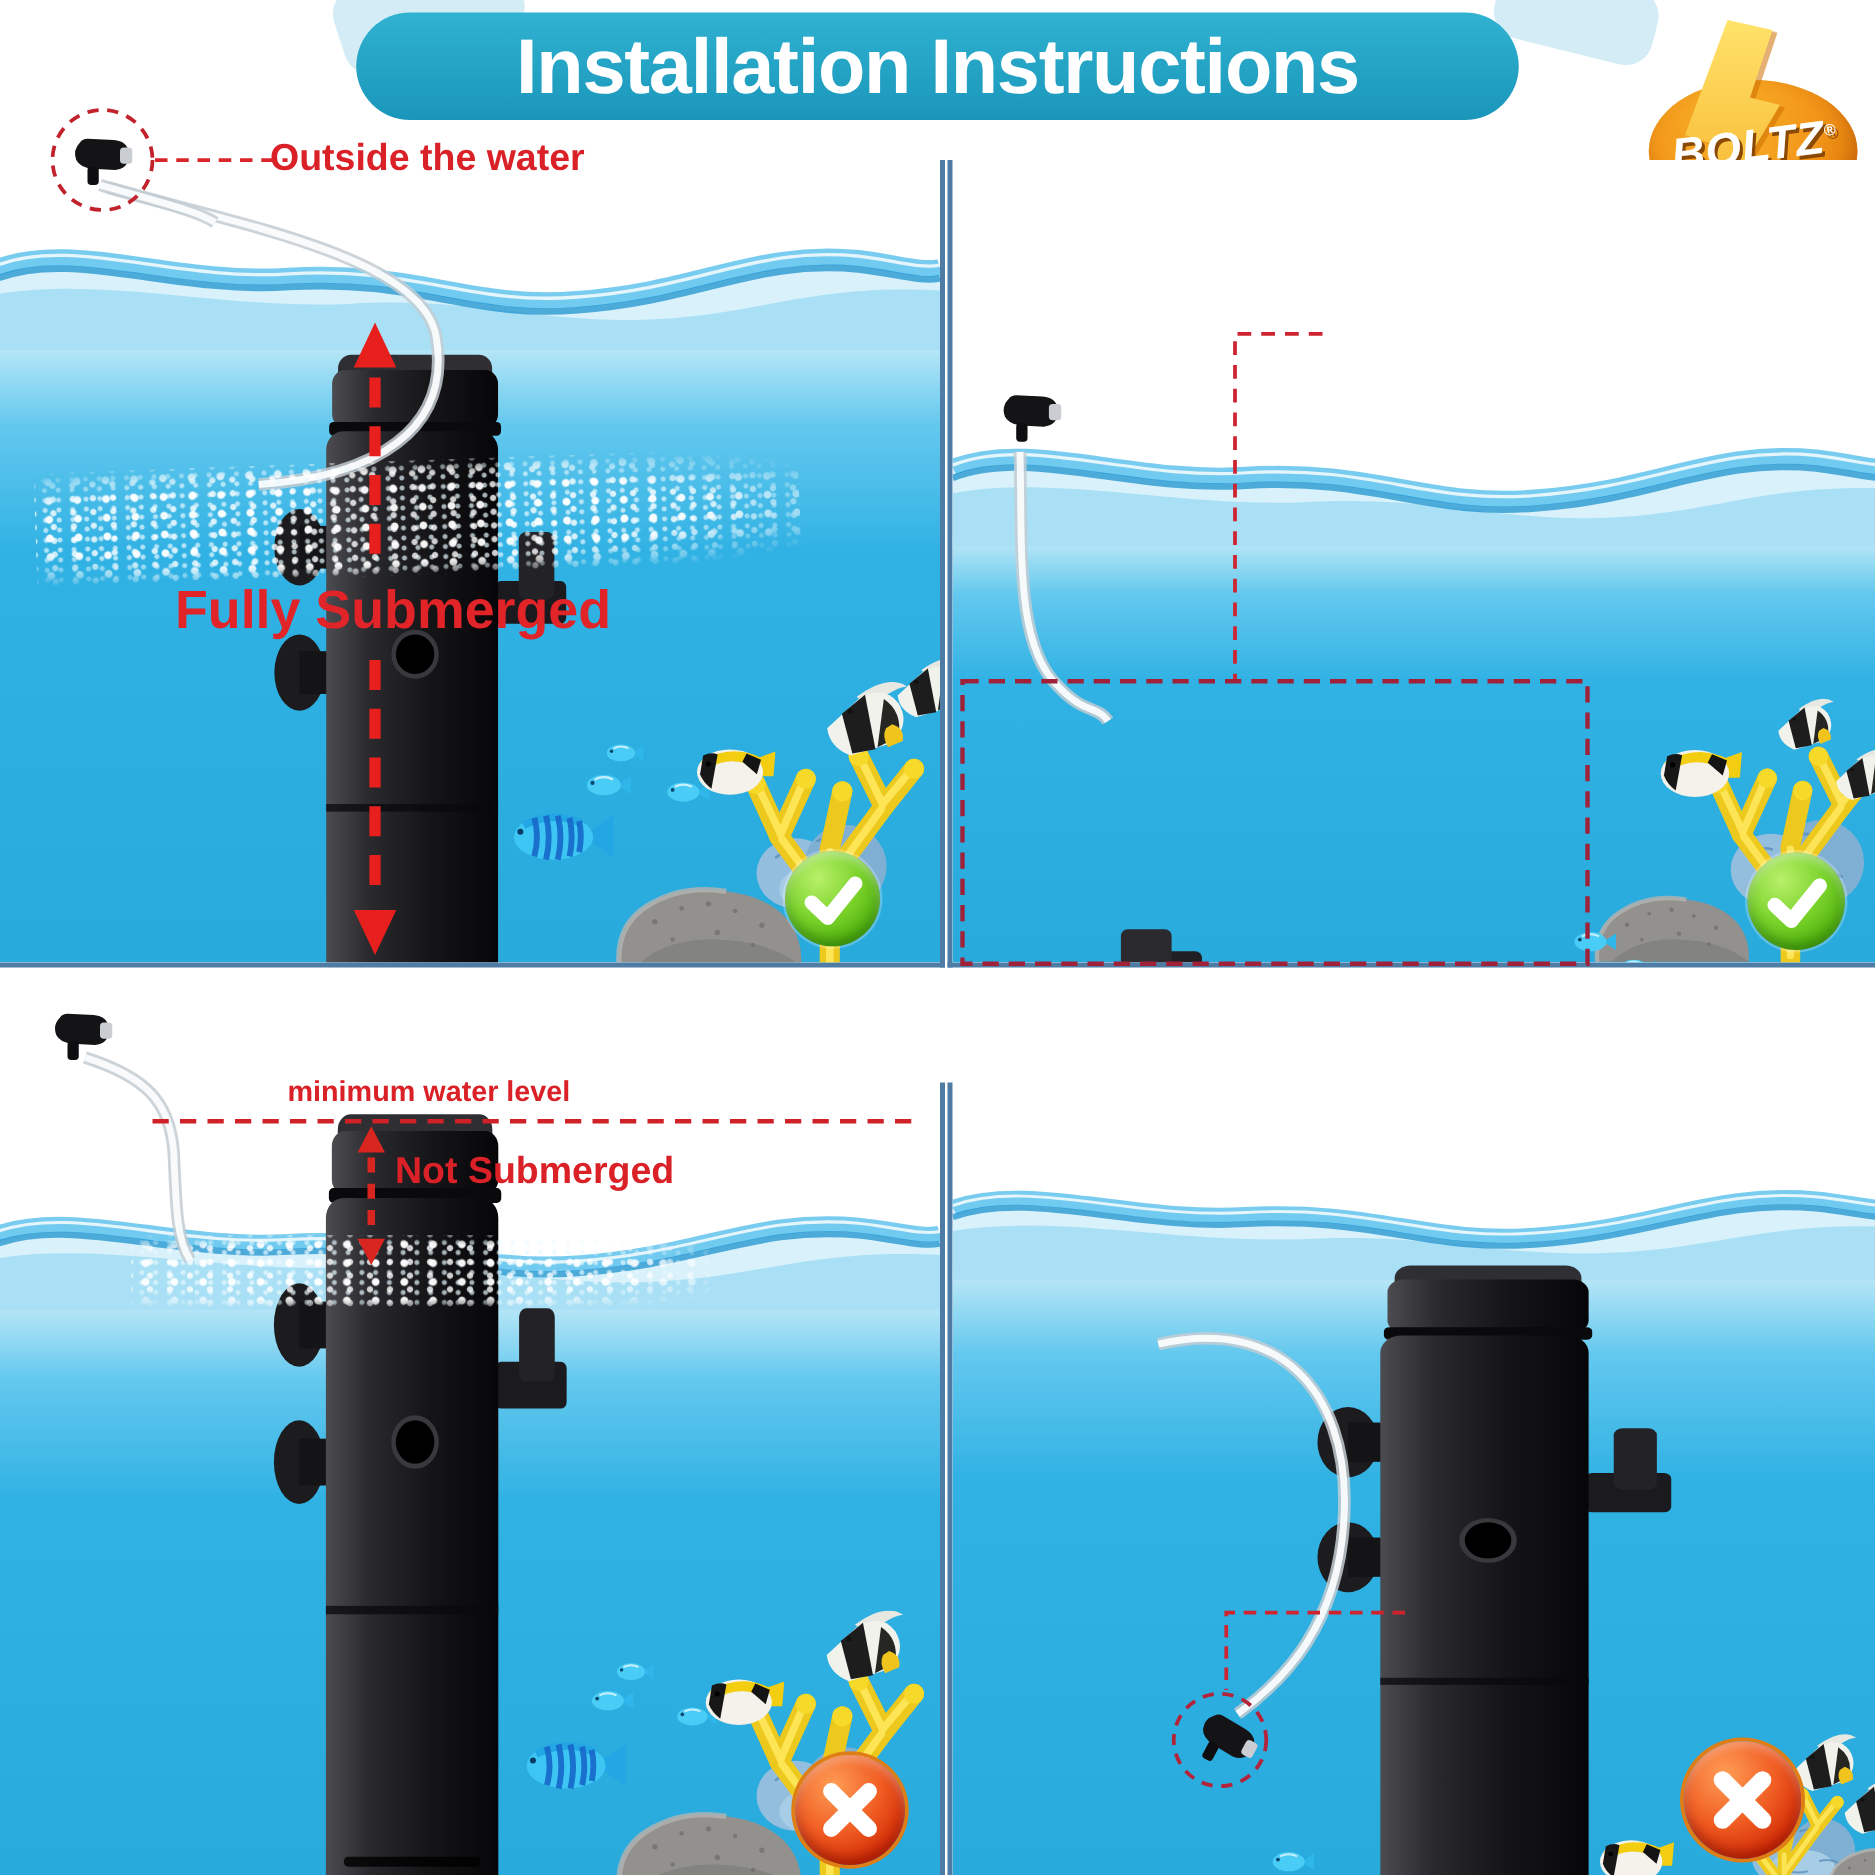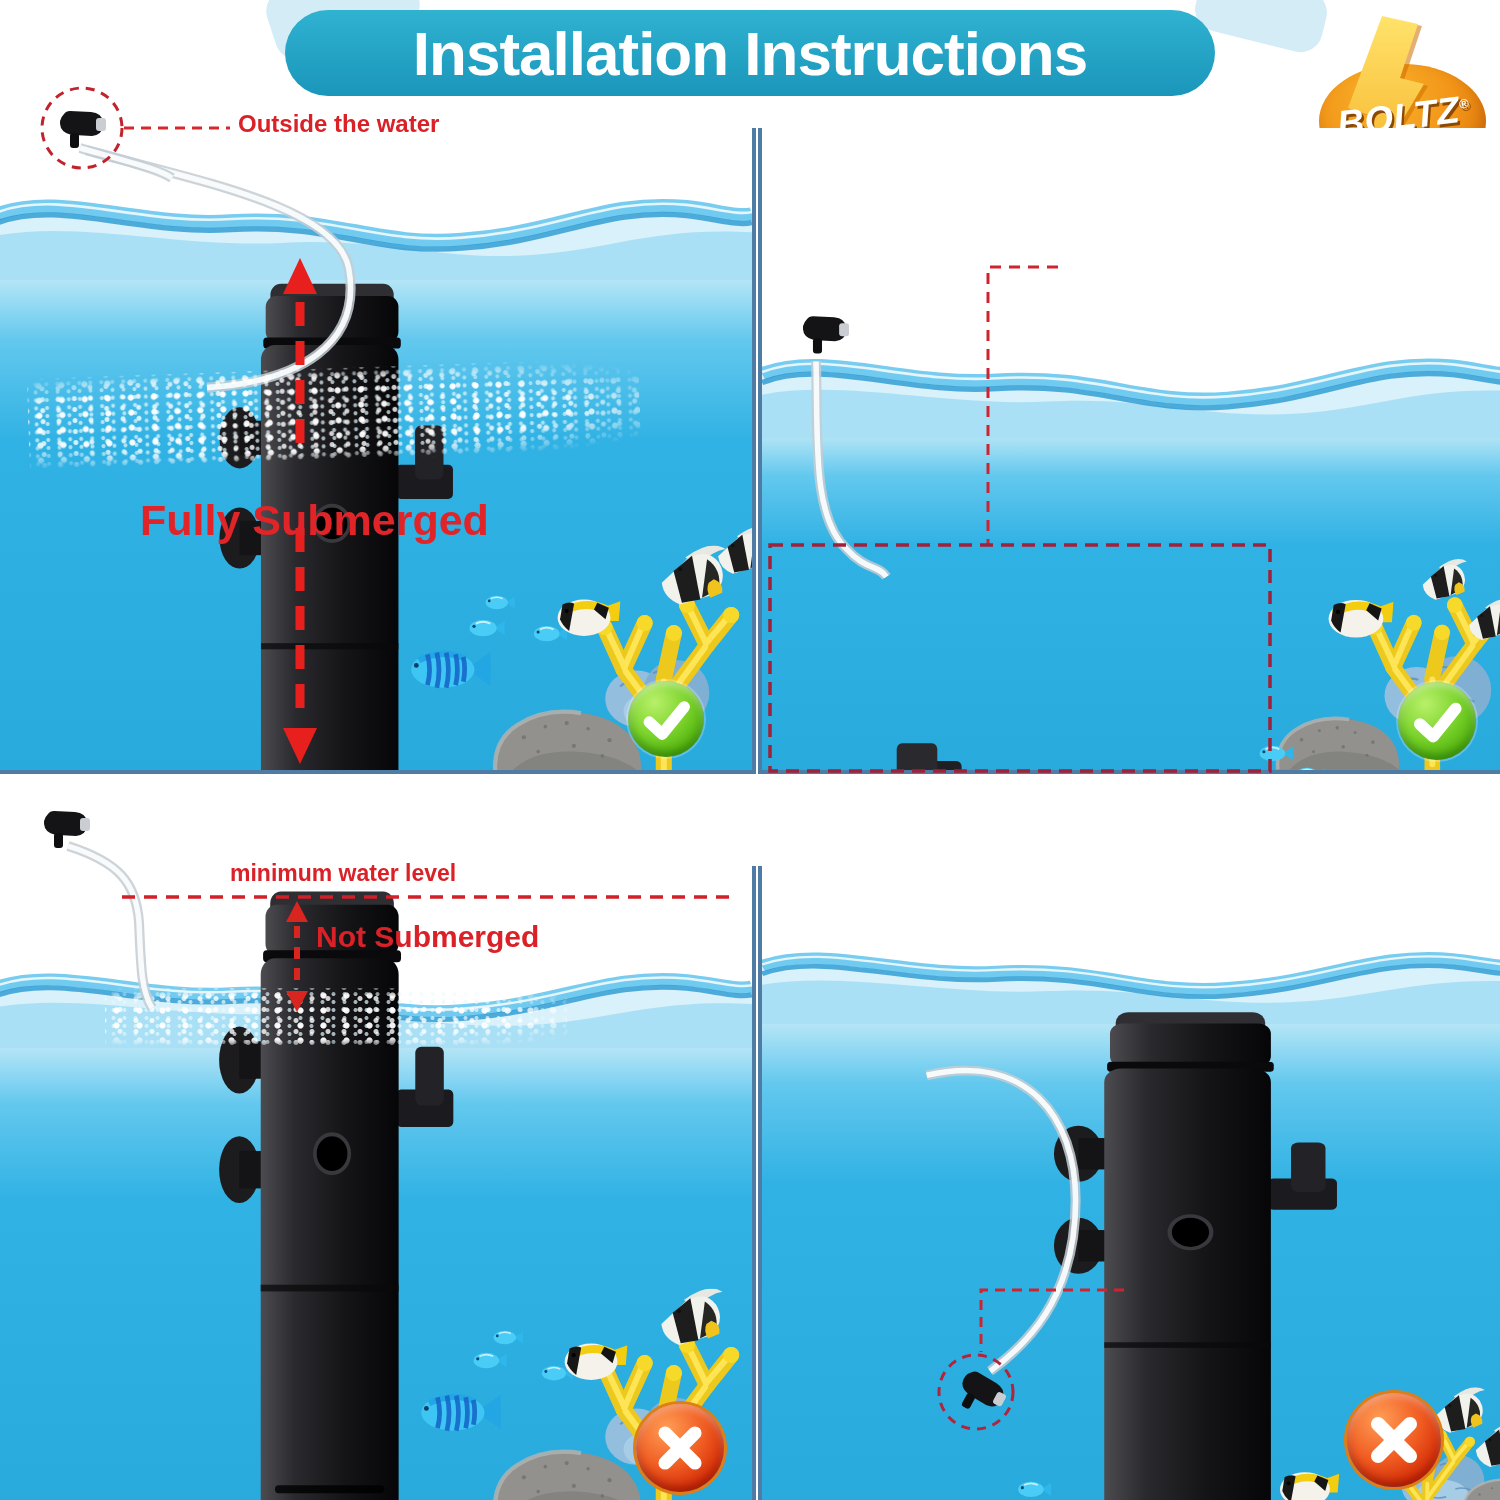--- a/index.html
+++ b/index.html
@@ -54,22 +54,22 @@
     -webkit-mask-image:radial-gradient(ellipse at 42% 50%,#000 55%,transparent 88%);
     mask-image:radial-gradient(ellipse at 42% 50%,#000 55%,transparent 88%);}
   #foam-tl{left:28px;top:368px;width:612px;height:92px;transform:rotate(-2deg);}
   #foam-bl{left:105px;top:988px;width:462px;height:58px;}
 
   
   #overlay{position:absolute;inset:0;z-index:40;pointer-events:none;}
 
   
   .lbl{position:absolute;color:#d92127;font-weight:700;white-space:nowrap;z-index:50;}
-  #lbl-outside{left:238px;top:110px;font-size:24px;}
-  #lbl-fully{left:140px;top:464px;width:322px;text-align:center;font-size:43px;color:#e02428;margin-top:32px;}
+  #lbl-outside{left:216px;top:110px;font-size:30px;}
+  #lbl-fully{left:140px;top:464px;width:322px;text-align:center;font-size:43px;color:#e02428;}
   #lbl-horizontal{left:1064px;top:246px;font-size:34px;}
   #lbl-minlevel{left:230px;top:860px;font-size:23px;}
   #lbl-notsub{left:316px;top:920px;font-size:30px;text-align:right;}
   #lbl-subwater{left:1130px;top:1268px;font-size:32px;}
 
   
   .badge{position:absolute;border-radius:50%;z-index:60;}
   .badge svg{width:100%;height:100%;}
   .badge.correct{background:radial-gradient(circle at 35% 28%,#b9f06a,#7ad32b 45%,#51b10d 75%,#3c8f05);
     box-shadow:inset 0 -5px 9px rgba(0,60,0,.35),inset 0 4px 7px rgba(255,255,255,.45),0 0 0 2px rgba(255,255,255,.25);}

